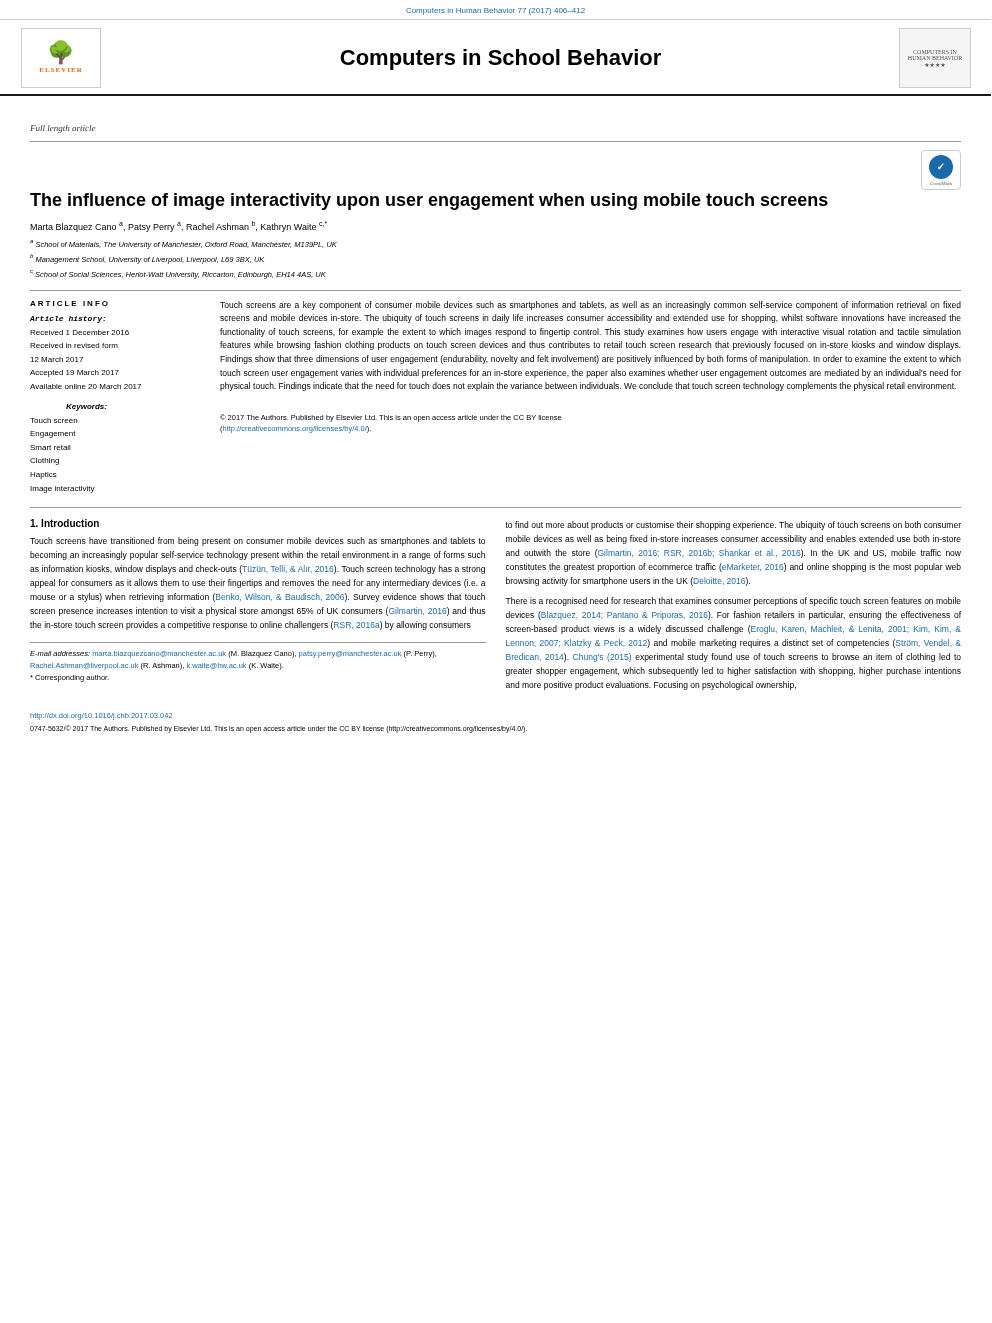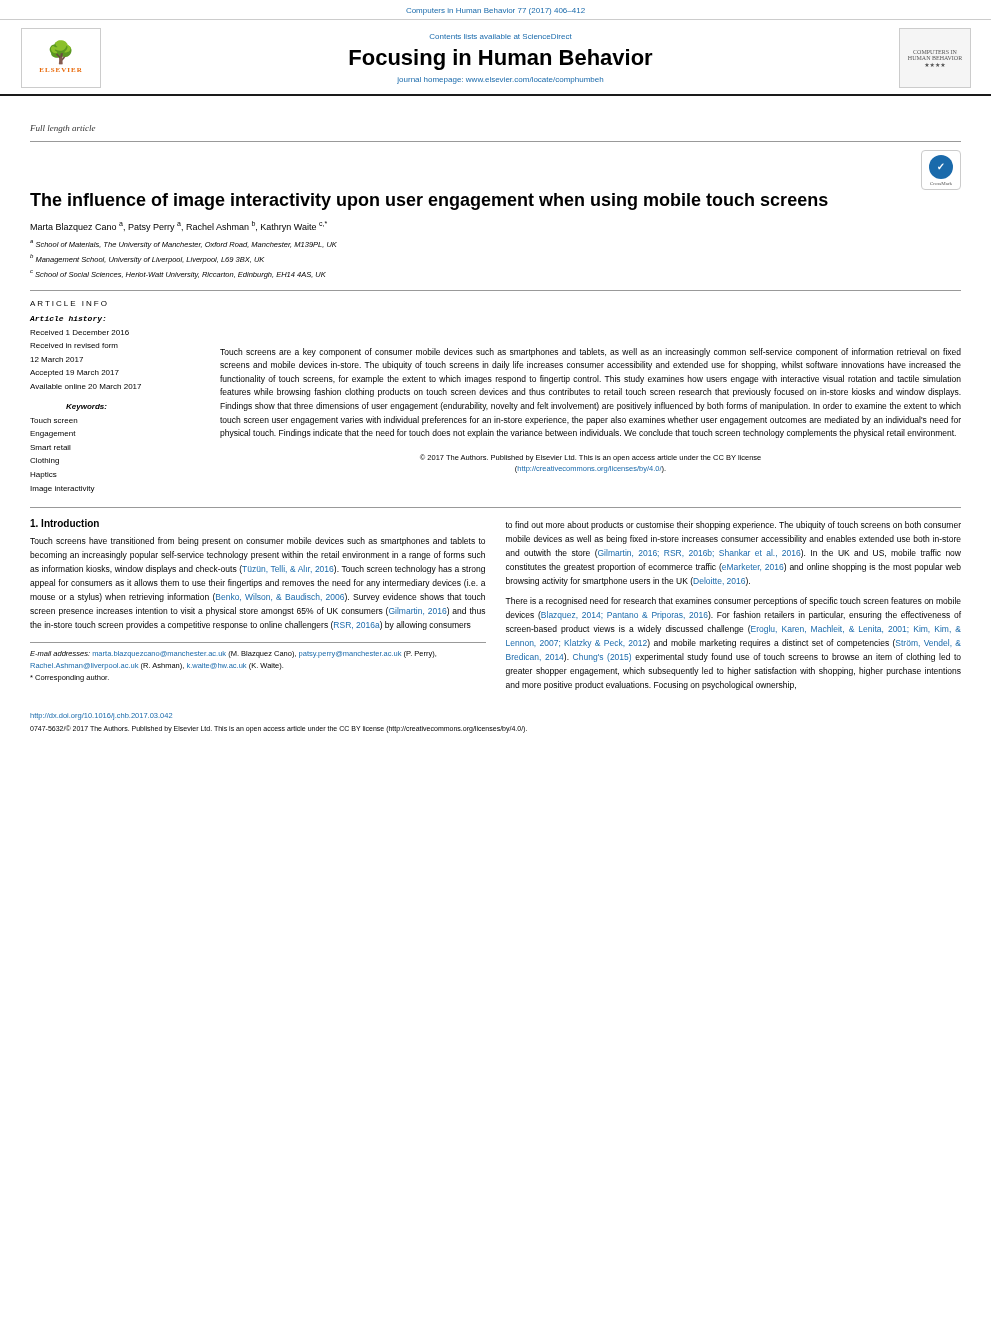--- a/index.html
+++ b/index.html
@@ -201,21 +201,21 @@
       flex-shrink: 0;
     }
     .col-right {
       flex: 1;
     }
     .section-header {
       font-size: 8px;
       letter-spacing: 2px;
       font-family: Arial, sans-serif;
       color: #000;
-      font-weight: normal;
+      font-weight: bold;
       margin-bottom: 6px;
     }
     .article-info-label {
       font-style: italic;
       font-size: 8px;
       font-family: Liberation Mono, monospace;
       font-weight: bold;
       margin-bottom: 3px;
     }
     .article-info-dates {
@@ -237,29 +237,28 @@
     .keywords-list {
       font-size: 8px;
       line-height: 1.7;
       font-family: Arial, sans-serif;
     }
     .abstract-text {
       font-size: 8.5px;
       line-height: 1.6;
       text-align: justify;
       font-family: Arial, sans-serif;
-      margin-top: 47px;
     }
     .abstract-text p {
       margin-bottom: 4px;
     }
     .copyright-line {
       font-size: 7.5px;
-      text-align: center;
-      margin-top: 11px;
+      text-align: left;
+      margin-top: 18px;
       font-family: Arial, sans-serif;
       line-height: 1.5;
     }
     .blue-link {
       color: #1a6aab;
     }
     
     .body-two-col {
       display: flex;
       gap: 20px;
@@ -314,29 +313,21 @@
   </div>
 
   <div class="journal-header">
     <div class="header-logo">
       <div class="elsevier-logo-box">
         <div class="elsevier-tree">🌳</div>
         <div class="elsevier-text">ELSEVIER</div>
       </div>
     </div>
     <div class="header-center">
-      <div class="sciencedirect-link">
-        <span>Contents lists available at</span>
-        <span class="blue-link">ScienceDirect</span>
-      </div>
-      <div class="journal-title-main">Focusing in Human Behavior</div>
-      <div class="homepage-link">
-        <span>journal homepage:</span>
-        <span class="blue-link">www.elsevier.com/locate/comphumbeh</span>
-      </div>
+      <div class="journal-title-main">Computers in School Behavior</div>
     </div>
     <div class="header-right-logo">
       <div class="right-logo-box">
         <div style="font-size:6px; text-align:center; color:#555;">COMPUTERS IN<br>HUMAN BEHAVIOR<br>★★★★</div>
       </div>
     </div>
   </div>
 
   <div class="article-area">
     <div class="article-type">Full length article</div>

